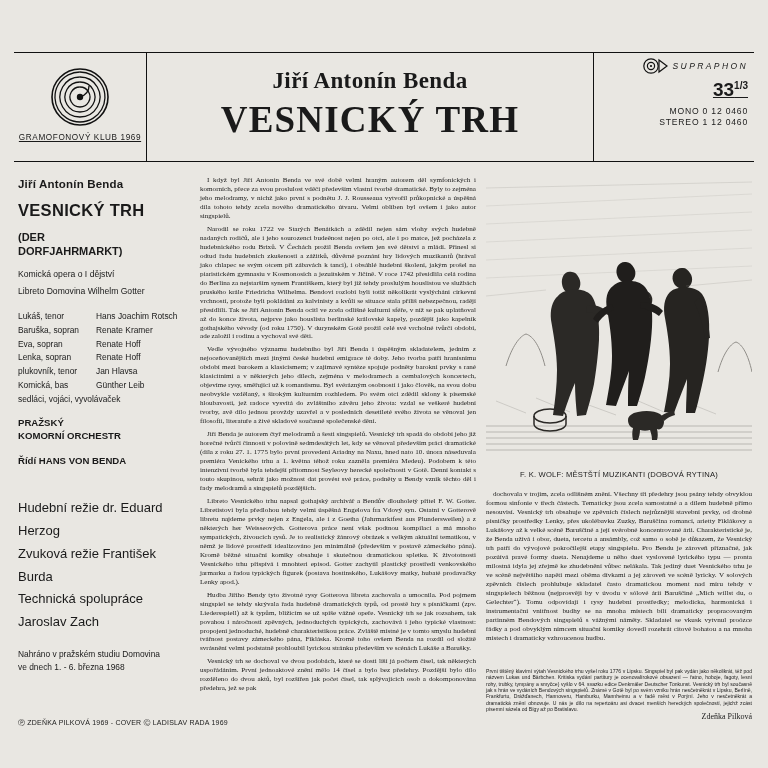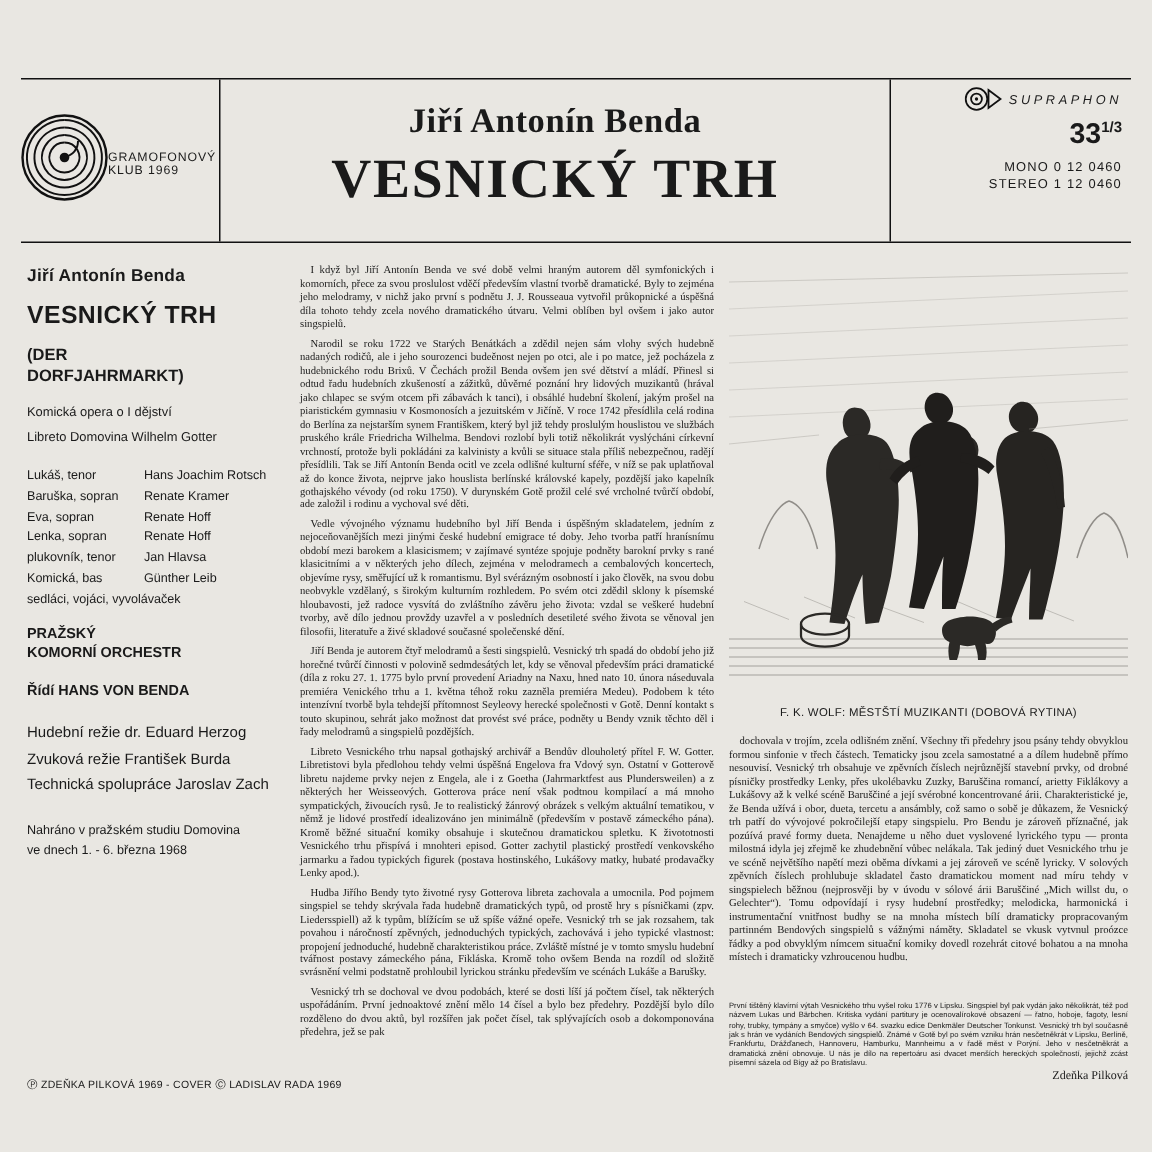--- a/index.html
+++ b/index.html
@@ -15,22 +15,23 @@
     background:#e9e7e2;
   }
   
   .header{
     position:absolute;left:14px;top:52px;right:14px;height:108px;
     border-top:1.5px solid #111;border-bottom:1.5px solid #111;
     display:flex;align-items:stretch;
   }
   .hdr-left{
     width:132px;border-right:1.5px solid #111;
-    display:flex;flex-direction:row;align-items:center;justify-content:flex-end;
+    display:flex;flex-direction:column;align-items:center;justify-content:center;
     padding-bottom:4px;
+    text-decoration:underline;
   }
   .spiral{width:58px;height:58px;position:relative;}
   .spiral svg{display:block}
   .club-label{
     font-size:8.2px;letter-spacing:.6px;margin-top:7px;
     font-family:"Liberation Sans",sans-serif;
   }
   .hdr-mid{
     flex:1;display:flex;flex-direction:column;align-items:center;justify-content:center;
     padding-bottom:6px;
@@ -47,20 +48,21 @@
     width:150px;border-left:1.5px solid #111;
     display:flex;flex-direction:column;align-items:flex-end;justify-content:flex-start;
     padding:4px 6px 4px 4px;
   }
   .supraphon-logo{display:flex;align-items:center;gap:4px;align-self:flex-end;}
   .sup-mark{width:26px;height:18px}
   .sup-word{font-size:8.5px;letter-spacing:2.4px;font-family:"Liberation Sans",sans-serif;font-style:italic;}
   .speed{
     align-self:flex-end;font-size:19px;font-weight:bold;margin-top:4px;
     font-family:"Liberation Sans",sans-serif;
+    text-decoration:underline;
   }
   .speed sup{font-size:10px;vertical-align:super}
   .cat-line{
     align-self:flex-end;font-size:8.6px;letter-spacing:.8px;margin-top:5px;
     font-family:"Liberation Sans",sans-serif;
   }
   .cat-line.second{margin-top:1px}
 
   
   .leftcol{
@@ -73,21 +75,21 @@
   .lc-sub{font-size:11px;font-weight:bold;margin-top:7px;line-height:1.35}
   .lc-genre{margin-top:9px;font-size:8.6px}
   .lc-libreto{margin-top:4px;font-size:8.6px}
   .cast{margin-top:13px}
   .cast-row{display:flex;margin-bottom:1.5px}
   .cast-role{width:78px;flex:0 0 78px}
   .cast-name{flex:1}
   .cast-extra{margin-top:2px}
   .ens{margin-top:14px;font-weight:bold;font-size:9.6px;line-height:1.45}
   .ens-block{margin-top:11px;font-weight:bold;font-size:9.6px;line-height:1.4}
-  .credits{margin-top:13px;font-size:10px;line-height:1.75}
+  .credits{margin-top:30px;font-size:13px;line-height:1.75}
   .recinfo{margin-top:14px;font-size:8.4px;line-height:1.55}
   .copyline{
     position:absolute;left:18px;top:718px;width:300px;
     font-family:"Liberation Sans",sans-serif;font-size:7px;letter-spacing:.2px;
   }
 
   
   .maintext{
     position:absolute;left:200px;top:176px;width:276px;
     font-size:7.1px;line-height:1.265;text-align:justify;

